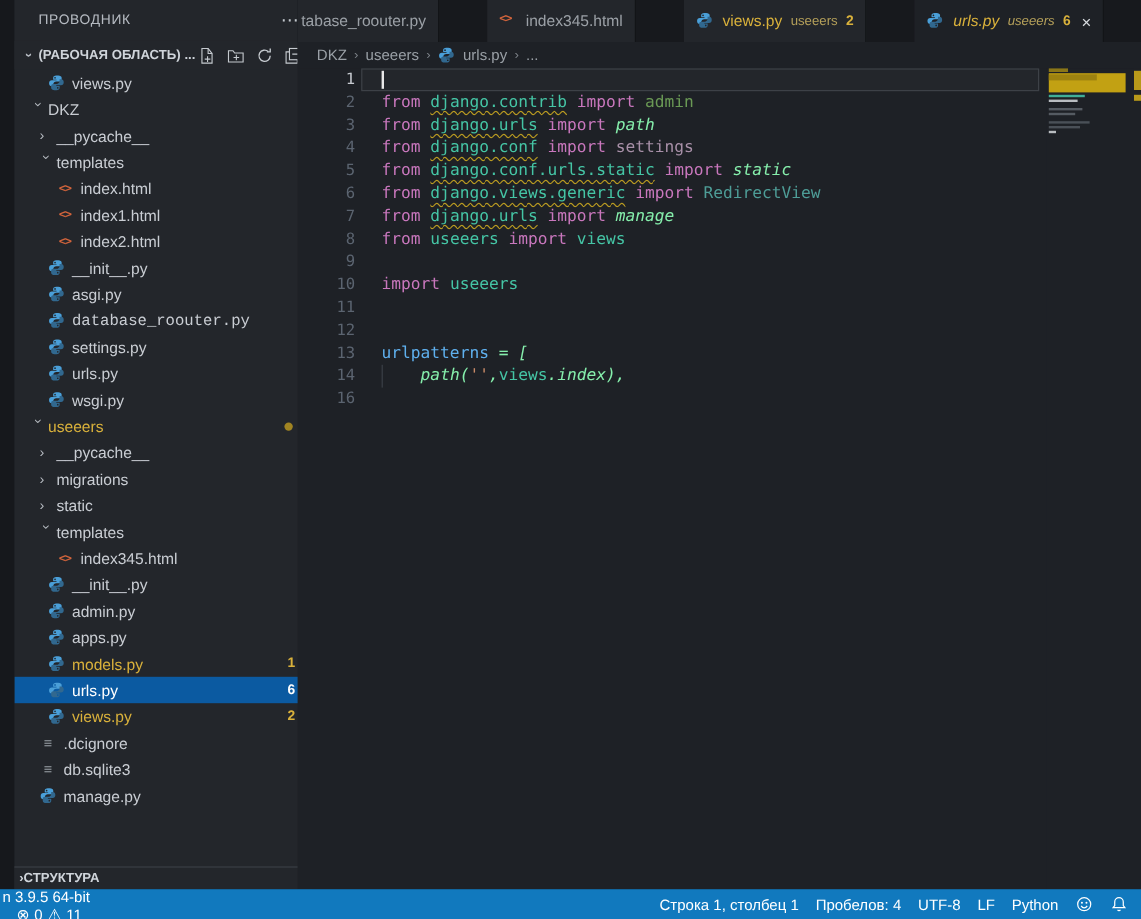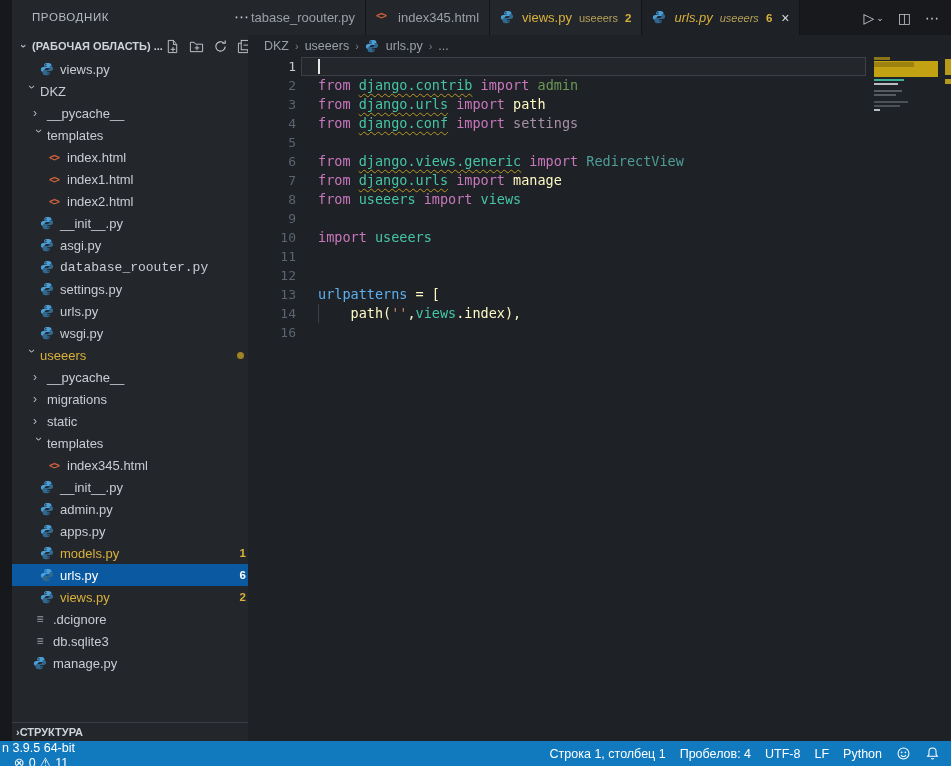--- a/index.html
+++ b/index.html
@@ -33,21 +33,21 @@
   .trow.warn > .tlabel { color:#d9b13b; }
   .trow .badge { position:absolute; right:14px; font-size:11.5px; color:#d9b13b; font-weight:bold; }
   .trow.sel .badge { color:#fff; }
   .trow .dot { position:absolute; right:16px; width:7px; height:7px; border-radius:50%; background:#a08422; }
   .html-glyph { color:#d2643c; font-size:10px; font-weight:bold; letter-spacing:-1px; font-family:"DejaVu Sans Mono",monospace; }
   .file-glyph { color:#9aa0a6; font-size:12px; }
   #outline-hdr { position:absolute; bottom:0; left:0; right:0; height:19px; border-top:1px solid #3a3e44;
     display:flex; align-items:center; font-size:11px; font-weight:bold; color:#cfd4da; padding-left:4px; background:#23262b; }
 
   
-  #tabbar { height:35px; background:#17191d; display:flex; align-items:stretch; }
+  #tabbar { height:35px; background:#17191d; display:flex; align-items:stretch;gap:40px; }
   .tab { display:flex; align-items:center; padding:0 10px; font-size:13px; color:#9ba0a6; background:#23262b;
     border-right:1px solid #121417; cursor:pointer; white-space:nowrap; }
   .tab .ficon { width:16px; height:16px; margin-right:6px; display:inline-flex; }
   .tab.noicon { padding-left:3px; }
   .tab .tlabel.warnc { color:#d9b13b; }
   .tab .desc { font-size:11px; margin-left:7px; color:#8d9298; }
   .tab .desc.warnc { color:#b5a05a; }
   .tab .tbadge { font-size:11.5px; font-weight:bold; color:#d9b13b; margin-left:7px; }
   .tab.active { background:#1e2126; }
   .tab.active .tlabel, .tab.active .desc { font-style:italic; }
@@ -65,21 +65,21 @@
   #code { position:absolute; top:57px; left:0; right:79px; bottom:0; font-family:"DejaVu Sans Mono",monospace;
     font-size:13.5px; line-height:19px; }
   .cline { position:relative; height:19px; white-space:pre; }
   .cline .ln { position:absolute; left:0; width:48px; text-align:right; color:#5b6470; font-size:13px; }
   .cline.current .ln { color:#c6cad0; }
   .cline .lc { position:absolute; left:70px; right:0; height:19px; }
   .cline.current .lc-box { position:absolute; left:53px; right:6px; top:0; height:19px;
     border:1px solid #3d4147; background:rgba(255,255,255,0.025); }
   .cursor { position:absolute; left:70px; top:2px; width:2px; height:15px; background:#e8e8e8; }
   .guide { position:absolute; left:70px; top:0; width:1px; height:19px; background:#3b4048; }
-  .tk-kw { color:#c977bd; } .tk-mod { color:#45c5a5; } .tk-pl { color:#fef9c3; }
+  .tk-kw { color:#c977bd; } .tk-mod { color:#45c5a5; } .tk-pl { color:#86efac;font-style:italic; }
   .tk-cm { color:#6a9955; } .tk-fade { color:#a890a8; } .tk-modfade { color:#4e9d97; }
   .tk-var { color:#5fb0ee; } .tk-str { color:#c98a67; }
   .sq { text-decoration-line:underline; text-decoration-style:wavy; text-decoration-color:#b99a20;
     text-decoration-thickness:1px; text-underline-offset:3px; }
 
   
   #minimap { position:absolute; top:57px; right:6px; width:73px; bottom:0; background:#1e2126; }
   .mm { position:absolute; }
   #overview { position:absolute; top:35px; right:0; width:6px; bottom:0; }
 
@@ -413,21 +413,21 @@
       </span>
       <span>urls.py</span>
       <span class="bsep">›</span>
       <span>...</span>
     </div>
   <div id="code">
       <div class="cline current"><span class="lc-box"></span><span class="cursor"></span><span class="ln">1</span><span class="lc"></span></div>
       <div class="cline"><span class="ln">2</span><span class="lc"><span class="tk-kw">from </span><span class="tk-mod sq">django.contrib</span><span class="tk-pl"> </span><span class="tk-kw">import</span><span class="tk-pl"> </span><span class="tk-cm">admin</span></span></div>
       <div class="cline"><span class="ln">3</span><span class="lc"><span class="tk-kw">from </span><span class="tk-mod sq">django.urls</span><span class="tk-pl"> </span><span class="tk-kw">import</span><span class="tk-pl"> </span><span class="tk-pl">path</span></span></div>
       <div class="cline"><span class="ln">4</span><span class="lc"><span class="tk-kw">from </span><span class="tk-mod sq">django.conf</span><span class="tk-pl"> </span><span class="tk-kw">import</span><span class="tk-pl"> </span><span class="tk-fade">settings</span></span></div>
-      <div class="cline"><span class="ln">5</span></div>
+      <div class="cline"><span class="ln">5</span><span class="lc"><span class="tk-kw">from </span><span class="tk-mod sq">django.conf.urls.static</span><span class="tk-pl"> </span><span class="tk-kw">import</span><span class="tk-pl"> </span><span class="tk-pl">static</span></span></div>
       <div class="cline"><span class="ln">6</span><span class="lc"><span class="tk-kw">from </span><span class="tk-mod sq">django.views.generic</span><span class="tk-pl"> </span><span class="tk-kw">import</span><span class="tk-pl"> </span><span class="tk-modfade">RedirectView</span></span></div>
       <div class="cline"><span class="ln">7</span><span class="lc"><span class="tk-kw">from </span><span class="tk-mod sq">django.urls</span><span class="tk-pl"> </span><span class="tk-kw">import</span><span class="tk-pl"> </span><span class="tk-pl">manage</span></span></div>
       <div class="cline"><span class="ln">8</span><span class="lc"><span class="tk-kw">from </span><span class="tk-mod">useeers</span><span class="tk-pl"> </span><span class="tk-kw">import</span><span class="tk-pl"> </span><span class="tk-mod">views</span></span></div>
       <div class="cline"><span class="ln">9</span><span class="lc"></span></div>
       <div class="cline"><span class="ln">10</span><span class="lc"><span class="tk-kw">import</span><span class="tk-pl"> </span><span class="tk-mod">useeers</span></span></div>
       <div class="cline"><span class="ln">11</span><span class="lc"></span></div>
       <div class="cline"><span class="ln">12</span><span class="lc"></span></div>
       <div class="cline"><span class="ln">13</span><span class="lc"><span class="tk-var">urlpatterns</span><span class="tk-pl"> = [</span></span></div>
       <div class="cline"><span class="ln">14</span><span class="lc"><span class="guide" style="left:0"></span><span class="tk-pl">    </span><span class="tk-pl">path</span><span class="tk-pl">(</span><span class="tk-str">''</span><span class="tk-pl">,</span><span class="tk-mod">views</span><span class="tk-pl">.index),</span></span></div>
       <div class="cline"><span class="ln">16</span><span class="lc"></span></div>

